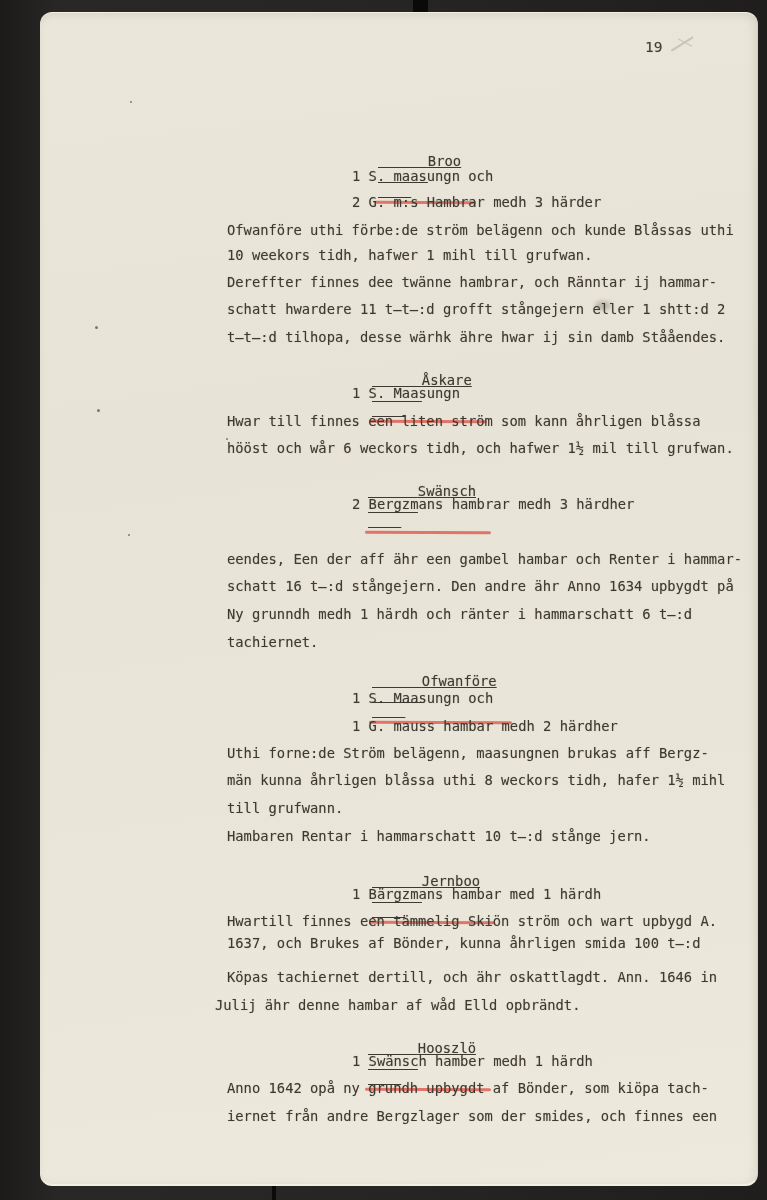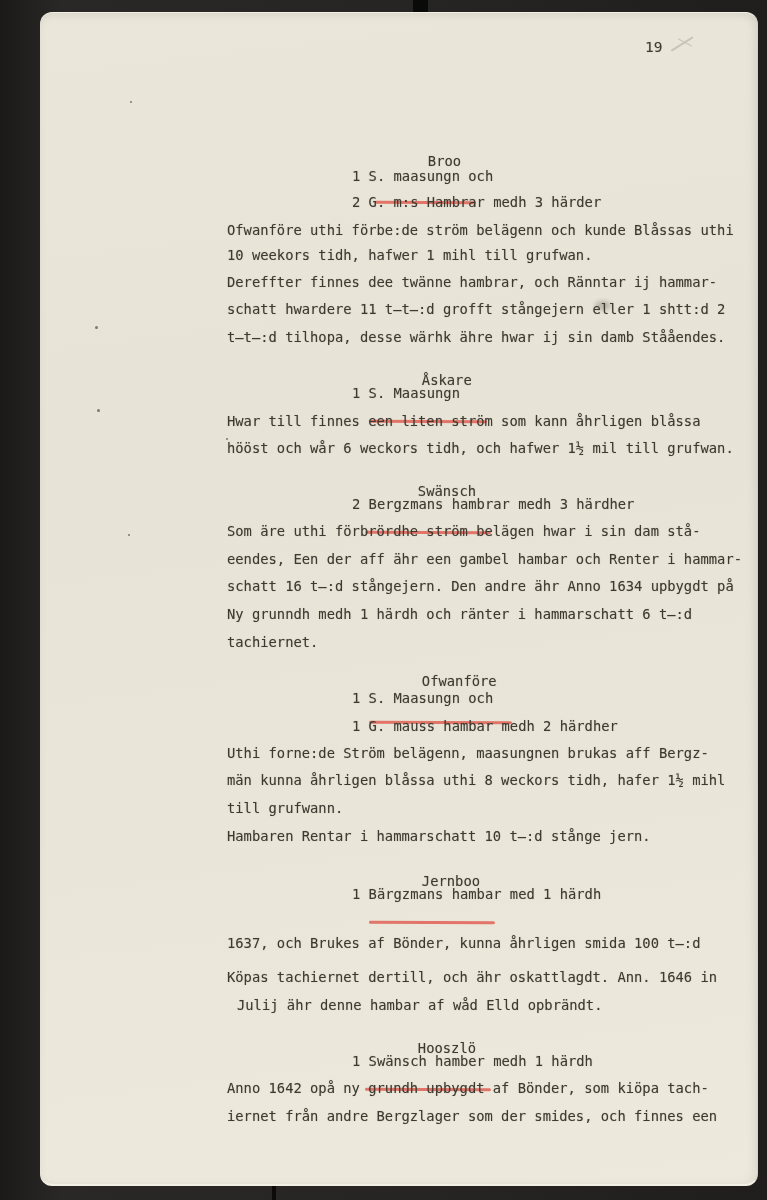--- a/index.html
+++ b/index.html
@@ -33,21 +33,21 @@
   }
   .sec { position: absolute; left: 0; top: 0; width: 100%; height: 100%; }
   .line {
     position: absolute;
     font-size: 13.8px;
     line-height: 15px;
     color: #3e3a31;
     text-shadow: 0 0 1px rgba(62,58,50,0.35);
     white-space: pre;
   }
-  .heading { display: inline-block; }
+  .heading { display: inline-block; text-decoration: underline; }
   .heading .htext { position: relative; }
   .redline {
     position: absolute;
     left: -3px; right: -15px; bottom: -5px;
     height: 3px;
     background: #e0584c;
     opacity: 0.8;
     border-radius: 2px;
     transform: rotate(0.25deg);
   }
@@ -122,21 +122,20 @@
     <div class="line" style="top:401px;left:187px">Hwar till finnes een liten ström som kann åhrligen blåssa</div>
     <div class="line" style="top:428px;left:187px">hööst och wår 6 weckors tidh, och hafwer 1½ mil till grufwan.</div>
   </section>
 
   <section class="sec">
     <div class="line heading" style="top:456px;left:328px">
       <span class="htext">Swänsch</span>
       <span class="redline"></span>
     </div>
     <div class="line" style="top:484px;left:312px">2 Bergzmans hambrar medh 3 härdher</div>
-    <div class="line" style="top:511px;left:187px">Som äre uthi förbrördhe ström belägen hwar i sin dam stå-</div>
     <div class="line" style="top:539px;left:187px">eendes, Een der aff ähr een gambel hambar och Renter i hammar-</div>
     <div class="line" style="top:566px;left:187px">schatt 16 t̶:d stångejern. Den andre ähr Anno 1634 upbygdt på</div>
     <div class="line" style="top:594px;left:187px">Ny grunndh medh 1 härdh och ränter i hammarschatt 6 t̶:d</div>
     <div class="line" style="top:622px;left:187px">tachiernet.</div>
   </section>
 
   <section class="sec">
     <div class="line heading" style="top:646px;left:332px">
       <span class="htext">Ofwanföre</span>
       <span class="redline"></span>
@@ -148,23 +147,24 @@
     <div class="line" style="top:788px;left:187px">till grufwann.</div>
     <div class="line" style="top:816px;left:187px">Hambaren Rentar i hammarschatt 10 t̶:d stånge jern.</div>
   </section>
 
   <section class="sec">
     <div class="line heading" style="top:846px;left:332px">
       <span class="htext">Jernboo</span>
       <span class="redline"></span>
     </div>
     <div class="line" style="top:874px;left:312px">1 Bärgzmans hambar med 1 härdh</div>
+    <div class="line" style="top:901px;left:187px">Hwartill finnes een tämmelig Skiön ström och wart upbygd A.</div>
     <div class="line" style="top:923px;left:187px">1637, och Brukes af Bönder, kunna åhrligen smida 100 t̶:d</div>
     <div class="line" style="top:957px;left:187px">Köpas tachiernet dertill, och ähr oskattlagdt. Ann. 1646 in</div>
-    <div class="line" style="top:985px;left:197px">Julij ähr denne hambar af wåd Elld opbrändt.</div>
+    <div class="line" style="top:985px;left:175px">Julij ähr denne hambar af wåd Elld opbrändt.</div>
   </section>
 
   <section class="sec">
     <div class="line heading" style="top:1013px;left:328px">
       <span class="htext">Hooszlö</span>
       <span class="redline"></span>
     </div>
     <div class="line" style="top:1041px;left:312px">1 Swänsch hamber medh 1 härdh</div>
     <div class="line" style="top:1068px;left:187px">Anno 1642 opå ny grundh upbygdt af Bönder, som kiöpa tach-</div>
     <div class="line" style="top:1096px;left:187px">iernet från andre Bergzlager som der smides, och finnes een</div>

